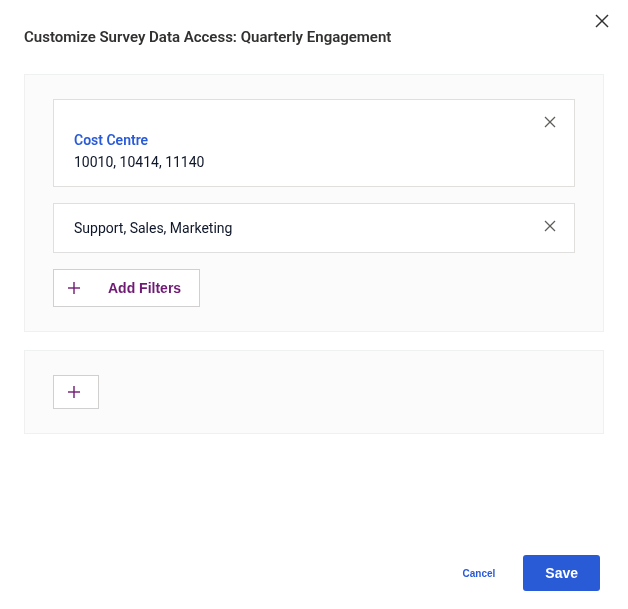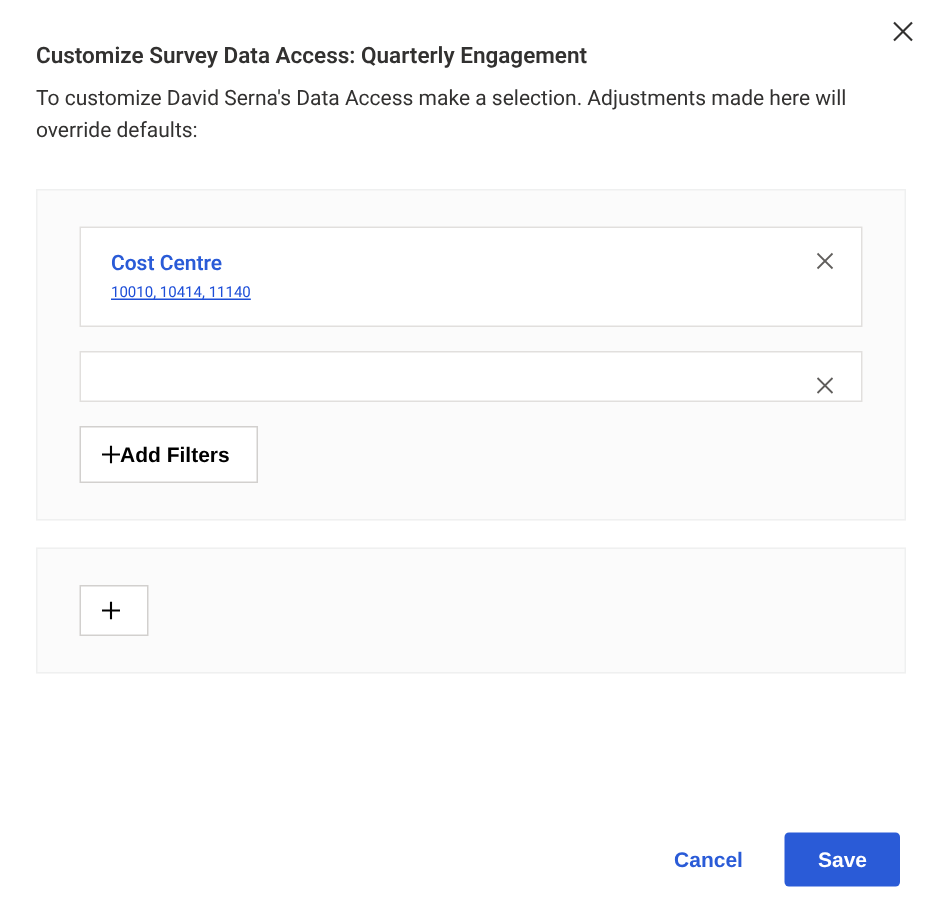--- a/index.html
+++ b/index.html
@@ -60,63 +60,63 @@
     border: 1px solid #e1dfdd;
     padding: 16px 20px;
     margin-bottom: 16px;
     position: relative;
   }
   .filter-title {
     color: #2a5bd7;
     font-size: 14px;
     font-weight: 600;
     margin-bottom: 6px;
+    margin-top: 16px;
   }
   .filter-values {
-    font-size: 10px;
-    color: #1d4ed8;
-    text-decoration: underline;
+    font-size: 14px;
+    color: #0f172a;
   }
   .filter-remove {
     position: absolute;
     top: 12px;
     right: 14px;
     width: 20px; height: 20px;
     display: flex;
     align-items: center;
     justify-content: center;
     cursor: pointer;
     color: #605e5c;
   }
   .filter-remove svg, .btn .plus-icon svg { width: 12px; height: 12px; }
   .btn {
     display: inline-flex;
     align-items: center;
-    gap: 0;
+    gap: 28px;
     background: #fff;
     border: 1px solid #d2d0ce;
     padding: 10px 18px 10px 14px;
     font-size: 14px;
     font-weight: 600;
-    color: #000000;
+    color: #701a75;
     cursor: pointer;
   }
   .btn .plus-icon { display: flex; }
   .footer {
     position: absolute;
     bottom: 0;
     right: 0;
     padding: 18px 28px;
     display: flex;
     gap: 22px;
     align-items: center;
   }
   .link-btn {
     color: #2a5bd7;
-    font-size: 14px;
+    font-size: 10px;
     font-weight: 600;
     cursor: pointer;
     background: none;
     border: none;
   }
   .primary-btn {
     background: #2a5bd7;
     color: #fff;
     font-size: 14px;
     font-weight: 600;
@@ -133,41 +133,41 @@
   <span>
     <svg viewBox="0 0 14 14" stroke="currentColor" stroke-width="1.4" fill="none">
       <line x1="1" y1="1" x2="13" y2="13"></line>
         <line x1="13" y1="1" x2="1" y2="13"></line>
     </svg>
   </span>
 </div>
 
 <div class="header">
   <h1 class="title">Customize Survey Data Access: Quarterly Engagement</h1>
-  <p class="subtitle">To customize David Serna's Data Access make a selection. Adjustments made here will override defaults:</p>
 </div>
 
 <div class="scroll-area">
 
   <div class="panel">
 
     <div class="filter-card">
       <div class="filter-title">Cost Centre</div>
       <div class="filter-values">10010, 10414, 11140</div>
       <div class="filter-remove">
         <span>
           <svg viewBox="0 0 12 12" stroke="currentColor" stroke-width="1.2" fill="none">
             <line x1="1" y1="1" x2="11" y2="11"></line>
               <line x1="11" y1="1" x2="1" y2="11"></line>
           </svg>
         </span>
       </div>
     </div>
 
     <div class="filter-card">
+      <div class="filter-values">Support, Sales, Marketing</div>
       <div class="filter-remove">
         <span>
           <svg viewBox="0 0 12 12" stroke="currentColor" stroke-width="1.2" fill="none">
             <line x1="1" y1="1" x2="11" y2="11"></line>
               <line x1="11" y1="1" x2="1" y2="11"></line>
           </svg>
         </span>
       </div>
     </div>
 

